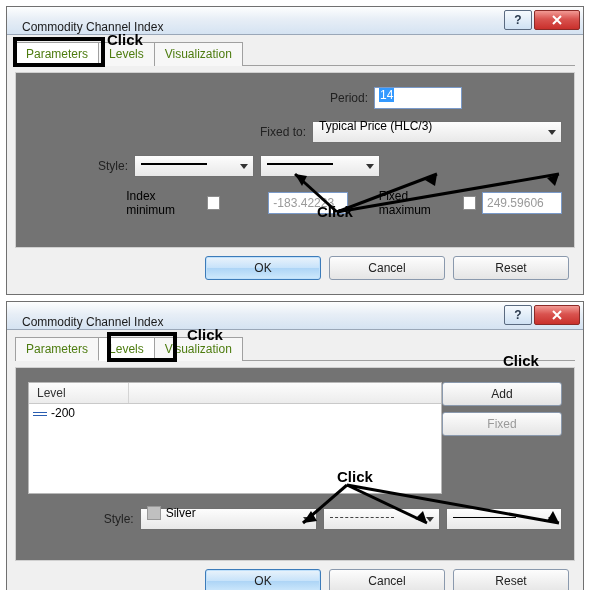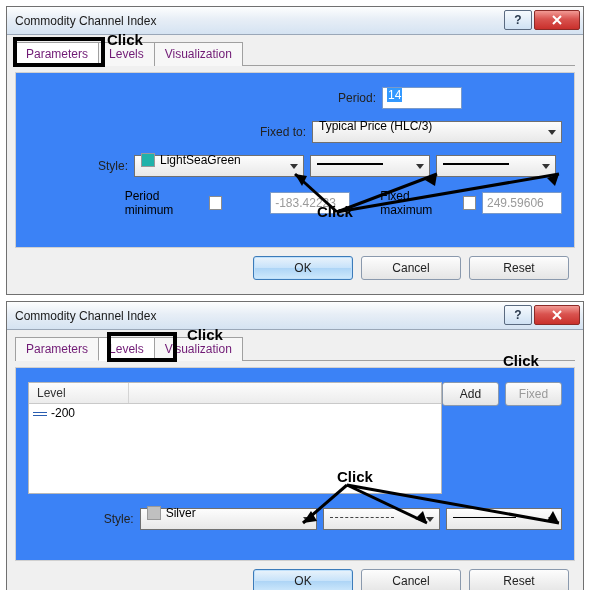--- a/index.html
+++ b/index.html
@@ -1,37 +1,37 @@
 <!DOCTYPE html>
 <html><head>
 <meta charset="utf-8">
 <style>
 *{box-sizing:border-box;margin:0;padding:0;font-family:"Segoe UI",Tahoma,sans-serif;font-size:12px}
 body{background:#fff;padding:6px}
 .dialog{border:1px solid #707070;margin-bottom:6px;background:#f0f0f0;position:relative}
-.titlebar{height:28px;background:linear-gradient(#fdfefe,#e7eef6 45%,#d5e3f2);display:flex;align-items:center;padding-left:8px;border-bottom:1px solid #9aa7b8;position:relative}
+.titlebar{height:28px;background:linear-gradient(#fdfefe,#e7eef6 45%,#d5e3f2);display:flex;align-items:flex-end;padding-left:15px;border-bottom:1px solid #9aa7b8;position:relative}
 .titlebar .ttl{color:#1a1a1a}
 .tbtns{position:absolute;right:3px;top:3px;display:flex;gap:2px}
 .tbtn{width:28px;height:20px;border:1px solid #5a6a80;border-radius:2px;background:linear-gradient(#f6fafe,#cfe1f3);display:flex;align-items:center;justify-content:center;color:#2a3a4e;font-weight:bold}
 .tbtn.close{width:46px;background:linear-gradient(#f29a94,#d9534f 45%,#c9302c);border-color:#8b2a27;color:#fff}
 .tbtn.close svg{stroke:#fff}
 .body{padding:6px 8px 8px}
 .tabrow{display:flex;border-bottom:1px solid #a0a0a0;margin-bottom:6px}
-.tab{padding:4px 10px;border:1px solid #a0a0a0;border-bottom:none;background:#f7f7f7;margin-right:-1px;position:relative;top:1px;color:#701a75}
+.tab{padding:4px 10px;border:1px solid #a0a0a0;border-bottom:none;background:#f7f7f7;margin-right:-1px;position:relative;top:1px;color:#4d7c0f}
 .tab.active{background:#fff;border-bottom:1px solid #fff}
-.panel{background:#3b82f6;border:1px solid #d0d0d0;padding:14px 12px 18px;min-height:160px}
+.panel{background:#737373;border:1px solid #d0d0d0;padding:14px 12px 18px;min-height:160px}
 .row{display:flex;align-items:center;margin-bottom:12px;gap:6px}
 .lbl{text-align:right;color:#222}
 .txtinput{height:22px;border:1px solid #7a9ac9;padding:0 4px;background:#fff}
 .sel{border:1px solid #707070;background:linear-gradient(#fdfdfd,#e8e8e8);height:22px;display:flex;align-items:center;padding:0 18px 12px 6px;position:relative}
 .sel .caret{position:absolute;right:5px;top:8px;width:0;height:0;border-left:4px solid transparent;border-right:4px solid transparent;border-top:5px solid #333}
 .swatch{width:14px;height:14px;display:inline-block;margin-right:5px;border:1px solid #999}
 .cbx{width:14px;height:14px;border:1px solid #8c8c8c;background:#fff;display:inline-block}
 .btnrow{display:flex;justify-content:flex-end;gap:8px;padding:8px 6px 6px}
-.btn{width:100px;height:24px;border:1px solid #8a99ad;border-radius:3px;background:linear-gradient(#fdfdfd,#e5e5e5);color:#222;display:flex;align-items:center;justify-content:center}
+.btn{width:116px;height:24px;border:1px solid #8a99ad;border-radius:3px;background:linear-gradient(#fdfdfd,#e5e5e5);color:#222;display:flex;align-items:center;justify-content:center}
 .btn.primary{border:1px solid #3c7bb9;background:linear-gradient(#eaf3fb,#c8e3fa 48%,#aed5f6 52%,#cfe9fc);box-shadow:0 0 0 1px #bfe0fb inset}
 .btn.disabled{color:#9a9a9a}
 .listpanel{border:1px solid #b8b8b8;background:#fff;height:112px;display:flex;flex-direction:column}
 .listhead{display:flex;background:linear-gradient(#fdfdfd,#ececec);border-bottom:1px solid #c9c9c9}
 .listhead .lh{padding:3px 8px;border-right:1px solid #d4d4d4;color:#333}
 .lrow{display:flex;align-items:center;height:18px;padding-left:4px}
 .lrow .lineicon{width:14px;height:8px;margin-right:4px;display:inline-block;position:relative}
 .lrow .lineicon::before{content:"";position:absolute;left:0;right:0;top:3px;border-top:1px solid #2a5db0}
 .lrow .lineicon::after{content:"";position:absolute;left:0;right:0;top:6px;border-top:1px solid #2a5db0}
 .highlight-box{border:4px solid #000;position:absolute;pointer-events:none}
@@ -60,48 +60,43 @@
   </div>
   <div class="body">
     <div class="tabrow">
       <div class="tab active">Parameters</div>
       <div class="tab">Levels</div>
       <div class="tab">Visualization</div>
     </div>
     <div class="panel">
       <div class="row" style="justify-content:flex-end;padding-right:100px">
         <span class="lbl" style="width:60px">Period:</span>
-        <div class="txtinput" style="width:80px"><span class="hl">14</span></div>
+        <div class="txtinput" style="width:88px"><span class="hl">14</span></div>
       </div>
       <div class="row" style="justify-content:flex-end">
         <span class="lbl" style="width:70px">Fixed to:</span>
         <div class="sel" style="flex:0 0 250px">
           <span>Typical Price (HLC/3)</span>
             <span class="caret"></span>
         </div>
       </div>
       <div class="row">
         <span class="lbl" style="width:100px">Style:</span>
-        <div class="sel" style="width:170px">
-          <span class="swatch" style="background:#20B2AA"></span>
-          <span>LightSeaGreen</span>
-            <span class="caret"></span>
-        </div>
         <div class="sel" style="width:120px">
             <span class="solidline"></span>
             <span class="caret"></span>
           </div>
         <div class="sel" style="width:120px">
             <span class="solidline"></span>
             <span class="caret"></span>
           </div>
       </div>
       <div class="row">
         <span class="lbl" style="width:100px;text-align:right;margin-right:0"></span>
-        <span>Period minimum</span>
+        <span>Index minimum</span>
         <span class="cbx"></span>
         <input class="txtinput" style="width: 80px; color: rgb(154, 154, 154); margin-left: 42px;" disabled="" value="-183.42223">
         <span style="width:20px"></span>
         <span>Fixed maximum</span>
         <span class="cbx"></span>
         <input class="txtinput" style="width: 80px; color: rgb(154, 154, 154);" disabled="" value="249.59606">
       </div>
     </div>
     <div class="btnrow">
       <div class="btn primary">OK</div>
@@ -147,21 +142,21 @@
       <div style="display:flex;">
         <div class="listpanel" style="flex:1">
           <div class="listhead">
             <div class="lh" style="width:100px">Level</div>
           </div>
           <div class="lrow">
               <span class="lineicon"></span>
               <span>-200</span>
             </div>
         </div>
-        <div style="width:120px;display:flex;flex-direction:row;gap:6px">
+        <div style="width:120px;display:flex;flex-direction:column;gap:6px">
           <div class="btn" style="width:100%">Add</div>
           <div class="btn disabled" style="width:100%">Fixed</div>
         </div>
       </div>
       <div class="row" style="margin-top:14px">
         <span class="lbl" style="width:110px">Style:</span>
         <div class="sel" style="width:184px">
           <span class="swatch" style="background:#C0C0C0"></span>
           <span>Silver</span>
             <span class="caret"></span>

